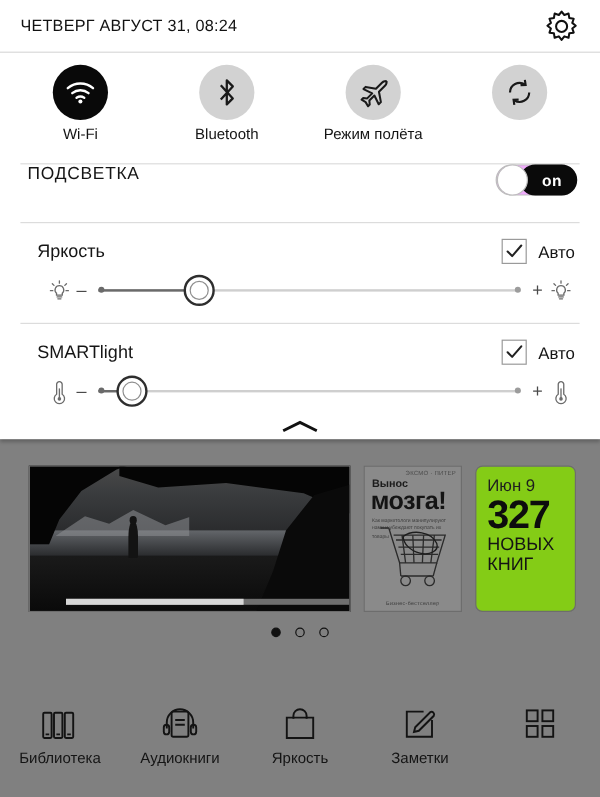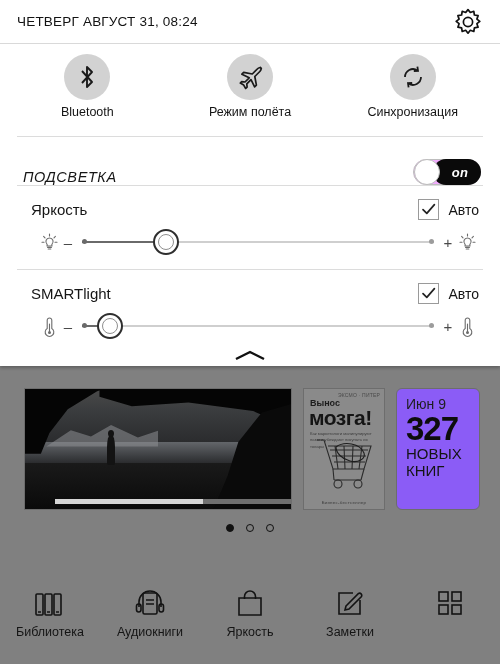--- a/index.html
+++ b/index.html
@@ -174,21 +174,21 @@
     color: #3a3a3a;
     letter-spacing: .3px;
   }
 
   .news-card {
     position: absolute;
     left: 396px;
     top: 0;
     width: 84px;
     height: 122px;
-    background: #8b5cf6;
+    background: #84cc16;
     border: 1px solid #6d6d6d;
     border-radius: 6px;
     box-sizing: border-box;
     padding: 7px 0 0 9px;
   }
   .news-date {
     font-size: 14px;
     color: #1e1e1e;
   }
   .news-num {
@@ -311,25 +311,24 @@
 
   .row-divider {
     height: 1px;
     background: #dcdcdc;
     margin: 0 17px;
   }
 
   .backlight-row {
     height: 48px;
     display: flex;
-    align-items: flex-end;
+    align-items: flex-start;
     justify-content: space-between;
     padding: 0 19px 0 23px;
     box-sizing: border-box;
-    font-style: italic;
   }
   .backlight-label {
     font-size: 14.5px;
     letter-spacing: .6px;
     color: #151515;
   }
   .switch {
     width: 68px;
     height: 26px;
     border-radius: 13px;
@@ -598,20 +597,31 @@
     <div class="gear">
       <svg width="30" height="30" viewBox="0 0 30 30" fill="none" stroke="#111" stroke-width="1.7">
         <circle cx="15" cy="15" r="4.6"></circle>
         <path d="M15 2.6 l2.3 2.9 3.5-1.2 0.6 3.7 3.7 0.6 -1.2 3.5 2.9 2.3 -2.9 2.3 1.2 3.5 -3.7 0.6 -0.6 3.7 -3.5-1.2 -2.3 2.9 -2.3-2.9 -3.5 1.2 -0.6-3.7 -3.7-0.6 1.2-3.5 -2.9-2.3 2.9-2.3 -1.2-3.5 3.7-0.6 0.6-3.7 3.5 1.2 z" stroke-linejoin="round"></path>
       </svg>
     </div>
   </div>
 
   <div class="toggles">
 
+    <div class="tog">
+      <div class="tog-circle active">
+        <svg width="26" height="22" viewBox="0 0 26 22" fill="none" stroke="#fff" stroke-width="2" stroke-linecap="round">
+          <path d="M2.5 7.5 a16 16 0 0 1 21 0"></path>
+          <path d="M6.2 11.6 a11 11 0 0 1 13.6 0"></path>
+          <path d="M9.8 15.5 a6 6 0 0 1 6.4 0"></path>
+          <circle cx="13" cy="18.6" r="1.7" fill="#fff" stroke="none"></circle>
+        </svg>
+      </div>
+      <div class="tog-label">Wi-Fi</div>
+    </div>
 
     <div class="tog">
       <div class="tog-circle">
         <svg width="20" height="28" viewBox="0 0 20 28" fill="none" stroke="#1a1a1a" stroke-width="1.9" stroke-linejoin="round">
           <path d="M5 8 L15 19 L10 24 V4 L15 9 L5 20"></path>
         </svg>
       </div>
       <div class="tog-label">Bluetooth</div>
     </div>
 
@@ -627,21 +637,20 @@
 
     <div class="tog">
       <div class="tog-circle">
         <svg width="26" height="26" viewBox="0 0 26 26" fill="none" stroke="#1a1a1a" stroke-width="1.8">
           <path d="M21 13 a8 8 0 0 1 -12.4 6.6"></path>
           <path d="M5 13 a8 8 0 0 1 12.4 -6.6"></path>
           <path d="M17.4 2.6 L18 6.8 L13.8 7" fill="none"></path>
           <path d="M8.6 23.4 L8 19.2 L12.2 19" fill="none"></path>
         </svg>
       </div>
-      <div class="tog-label">Синхронизация</div>
     </div>
 
   </div>
 
   <div class="row-divider"></div>
 
   <div class="backlight-row">
     <div class="backlight-label">ПОДСВЕТКА</div>
     <div class="switch">
       <div class="fill">

